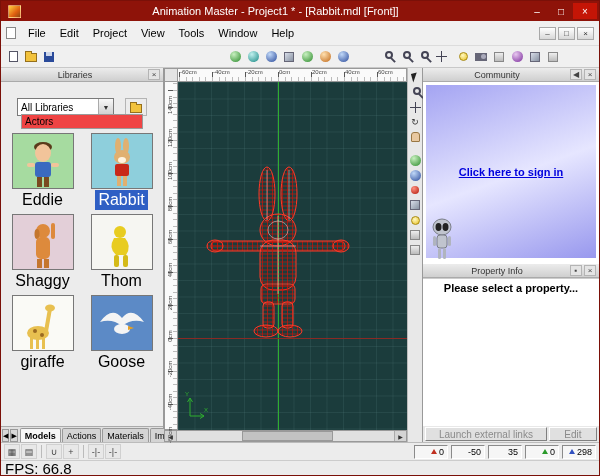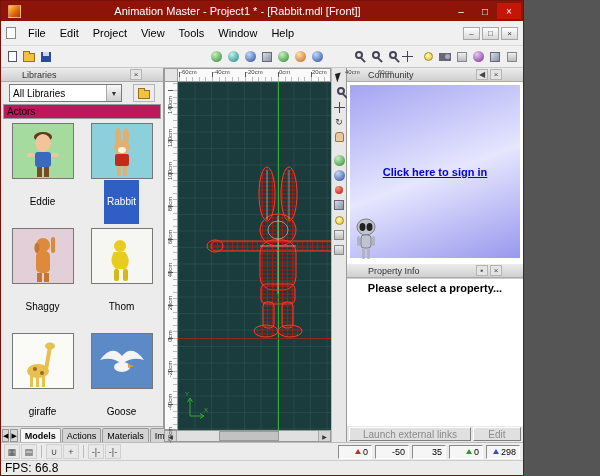--- a/index.html
+++ b/index.html
@@ -1,18 +1,18 @@
 <!DOCTYPE html>
 <html><head>
 <meta charset="utf-8">
 <style>
   * { box-sizing: border-box; margin: 0; padding: 0; }
   html,body { background:#555; }
   .app{
-    width:524px;height:476px;position:relative;display:flex;flex-direction:column;
+    width:600px;height:476px;position:relative;display:flex;flex-direction:column;
     font-family:"Liberation Sans",sans-serif;font-size:11px;background:#f0f0f0;
     border:1px solid #7a1008;
   }
   
   .titlebar{height:20px;background:#8e1309;display:flex;align-items:center;color:#fff;padding:0 2px;flex:0 0 auto;}
   .app-icon{width:13px;height:13px;margin:0 5px;background:linear-gradient(135deg,#ffd040,#e06010 60%,#8e4a10);border:1px solid rgba(255,255,255,.35);}
   .tb-title{flex:1;text-align:center;font-size:11px;white-space:nowrap;overflow:hidden;}
   .win-controls{display:flex;}
   .win-btn{width:24px;height:16px;display:flex;align-items:center;justify-content:center;font-size:10px;color:#fff;cursor:default;}
   .win-btn.close{background:#c41506;}
@@ -47,32 +47,32 @@
   .ic-hand{width:9px;height:10px;background:#e8c8a0;border:1px solid #997744;border-radius:3px 3px 1px 1px;}
   .ic-bulb{width:9px;height:9px;border-radius:50%;background:radial-gradient(circle at 40% 35%,#fff8c0,#e8c020);border:1px solid #a88a10;}
   .ic-cam{width:12px;height:8px;background:#667;position:relative;}
   .ic-cam::after{content:"";position:absolute;right:1px;top:1.5px;width:5px;height:5px;border-radius:50%;background:#aab;}
   .ic-gray{width:10px;height:10px;background:linear-gradient(#eeeeee,#bbbbbb);border:1px solid #888;}
   .ic-dot-r{width:8px;height:8px;border-radius:50%;background:radial-gradient(circle at 35% 30%,#ff9080,#b01808);}
   
   .main{flex:1 1 auto;display:flex;min-height:0;}
   
   .left-panel{width:163px;flex:0 0 163px;display:flex;flex-direction:column;border-right:1px solid #999;background:#ececec;}
-  .panel-header{height:14px;flex:0 0 14px;background:linear-gradient(#ececec,#cfcfcf);border-bottom:1px solid #aaa;display:flex;align-items:center;font-size:9px;color:#333;padding:0 21px;}
+  .panel-header{height:14px;flex:0 0 14px;background:linear-gradient(#ececec,#cfcfcf);border-bottom:1px solid #aaa;display:flex;align-items:center;font-size:9px;color:#333;padding:0 3px;text-align:center;}
   .ph-title{flex:1;}
   .ph-btn{width:12px;height:11px;font-size:8px;display:flex;align-items:center;justify-content:center;color:#444;border:1px solid #b4b4b4;background:#e4e4e4;margin-left:2px;}
-  .combo-row{height:22px;flex:0 0 22px;display:flex;align-items:center;padding:8px;gap:11px;}
+  .combo-row{height:22px;flex:0 0 22px;display:flex;align-items:flex-start;padding:16px;gap:11px;}
   .combo{flex:1;height:18px;background:#fff;border:1px solid #7a7a7a;display:flex;align-items:center;font-size:10px;padding-left:3px;}
   .cb-arrow{margin-left:auto;width:15px;height:16px;background:linear-gradient(#f8f8f8,#cfcfcf);border-left:1px solid #aaa;display:flex;align-items:center;justify-content:center;font-size:7px;color:#333;}
   .up-btn{width:22px;height:18px;display:flex;align-items:center;justify-content:center;border:1px solid #b4b4b4;background:#ececec;}
-  .path-bar{height:15px;flex:0 0 15px;margin:0 2px 2px;background:#be185d;border:1px solid #9a9a9a;font-size:10px;display:flex;align-items:center;padding-left:3px;}
+  .path-bar{height:15px;flex:0 0 15px;margin:0 20px 2px;background:#ef4444;border:1px solid #9a9a9a;font-size:10px;display:flex;align-items:center;padding-left:3px;}
   .lib-grid{flex:1;display:grid;grid-template-columns:1fr 1fr;align-content:start;padding:2px;row-gap:4px;overflow:hidden;}
   .lib-item{display:flex;flex-direction:column;align-items:center;}
   .thumb{width:62px;height:56px;border:1px solid #777;display:flex;align-items:flex-end;justify-content:center;overflow:hidden;}
-  .lib-lbl{font-size:10px;margin-top:1px;padding:16px 3px;color:#000;line-height:12px;}
+  .lib-lbl{font-size:16px;margin-top:1px;padding:4px 3px;color:#000;line-height:12px;}
   .lib-lbl.selected{background:#2f5fc4;color:#fff;}
   .t-eddie{background:#a6dba0;} .t-keekat{background:#b7e7b4;} .t-knight{background:#6e8ec2;}
   .t-rabbit{background:#8ecfdc;} .t-shaggy{background:#e3cfd8;} .t-thom{background:#f6f6f2;}
   .t-goose{background:#5c8ac6;} .t-giraffe{background:#fafaf6;}
   .lib-tabs{height:16px;flex:0 0 16px;display:flex;align-items:flex-end;border-top:1px solid #aaa;background:#e0e0e0;padding:1px 1px 0;}
   .tab-arrow{width:11px;height:13px;font-size:7px;display:flex;align-items:center;justify-content:center;border:1px solid #999;background:#d8d8d8;margin-right:1px;}
   .lib-tab{height:14px;padding:0 4px;font-size:9px;display:flex;align-items:center;border:1px solid #999;border-bottom:none;background:#d4d4d4;margin-left:1px;border-radius:2px 2px 0 0;white-space:nowrap;}
   .lib-tab.active{background:#f6f6f6;font-weight:bold;}
   
   .center{flex:1 1 auto;display:flex;flex-direction:column;background:#f0f0f0;min-width:0;}
@@ -132,21 +132,21 @@
   .rp-btn{height:14px;background:#e0e0e0;border:1px solid;border-color:#ffffff #808080 #808080 #ffffff;color:#8a8a8a;font-size:10px;display:flex;align-items:center;justify-content:center;white-space:nowrap;}
   .rp-btn.launch{flex:2.6;} .rp-btn.edit{flex:1;}
   
   .bottom-toolbar{height:18px;flex:0 0 18px;display:flex;align-items:center;background:#ececec;border-top:1px solid #bbb;padding:0 3px;gap:1px;}
   .bt-btn{width:16px;height:15px;display:flex;align-items:center;justify-content:center;font-size:9px;color:#444;border:1px solid #d0d0d0;background:#e8e8e8;}
   .bt-sep{width:1px;height:13px;background:#bbb;margin:0 3px;}
   .bt-spacer{flex:1;}
   .ro-cell{min-width:34px;height:14px;border:1px solid;border-color:#8a8a8a #ffffff #ffffff #8a8a8a;background:#f6f6f6;display:flex;align-items:center;justify-content:flex-end;padding:0 3px;font-size:9px;gap:2px;margin-left:2px;}
   .tri{width:0;height:0;border-left:3px solid transparent;border-right:3px solid transparent;}
   .tri-r{border-bottom:5px solid #c03020;} .tri-g{border-bottom:5px solid #2a9a2a;} .tri-b{border-bottom:5px solid #3050c0;}
-  .statusbar{height:15px;flex:0 0 15px;display:flex;align-items:center;padding:0 4px;background:#ececec;border-top:1px solid #ccc;font-size:12px;color:#000;}
+  .statusbar{height:15px;flex:0 0 15px;display:flex;align-items:center;padding:0 4px;background:#ececec;border-top:1px solid #ccc;font-size:15px;color:#000;}
 </style>
 </head>
 <body>
 
 <div class="app">
 
   <div class="titlebar">
     <div class="app-icon"></div>
     <div class="tb-title">Animation Master - Project1 * - [Rabbit.mdl [Front]]</div>
     <div class="win-controls">

